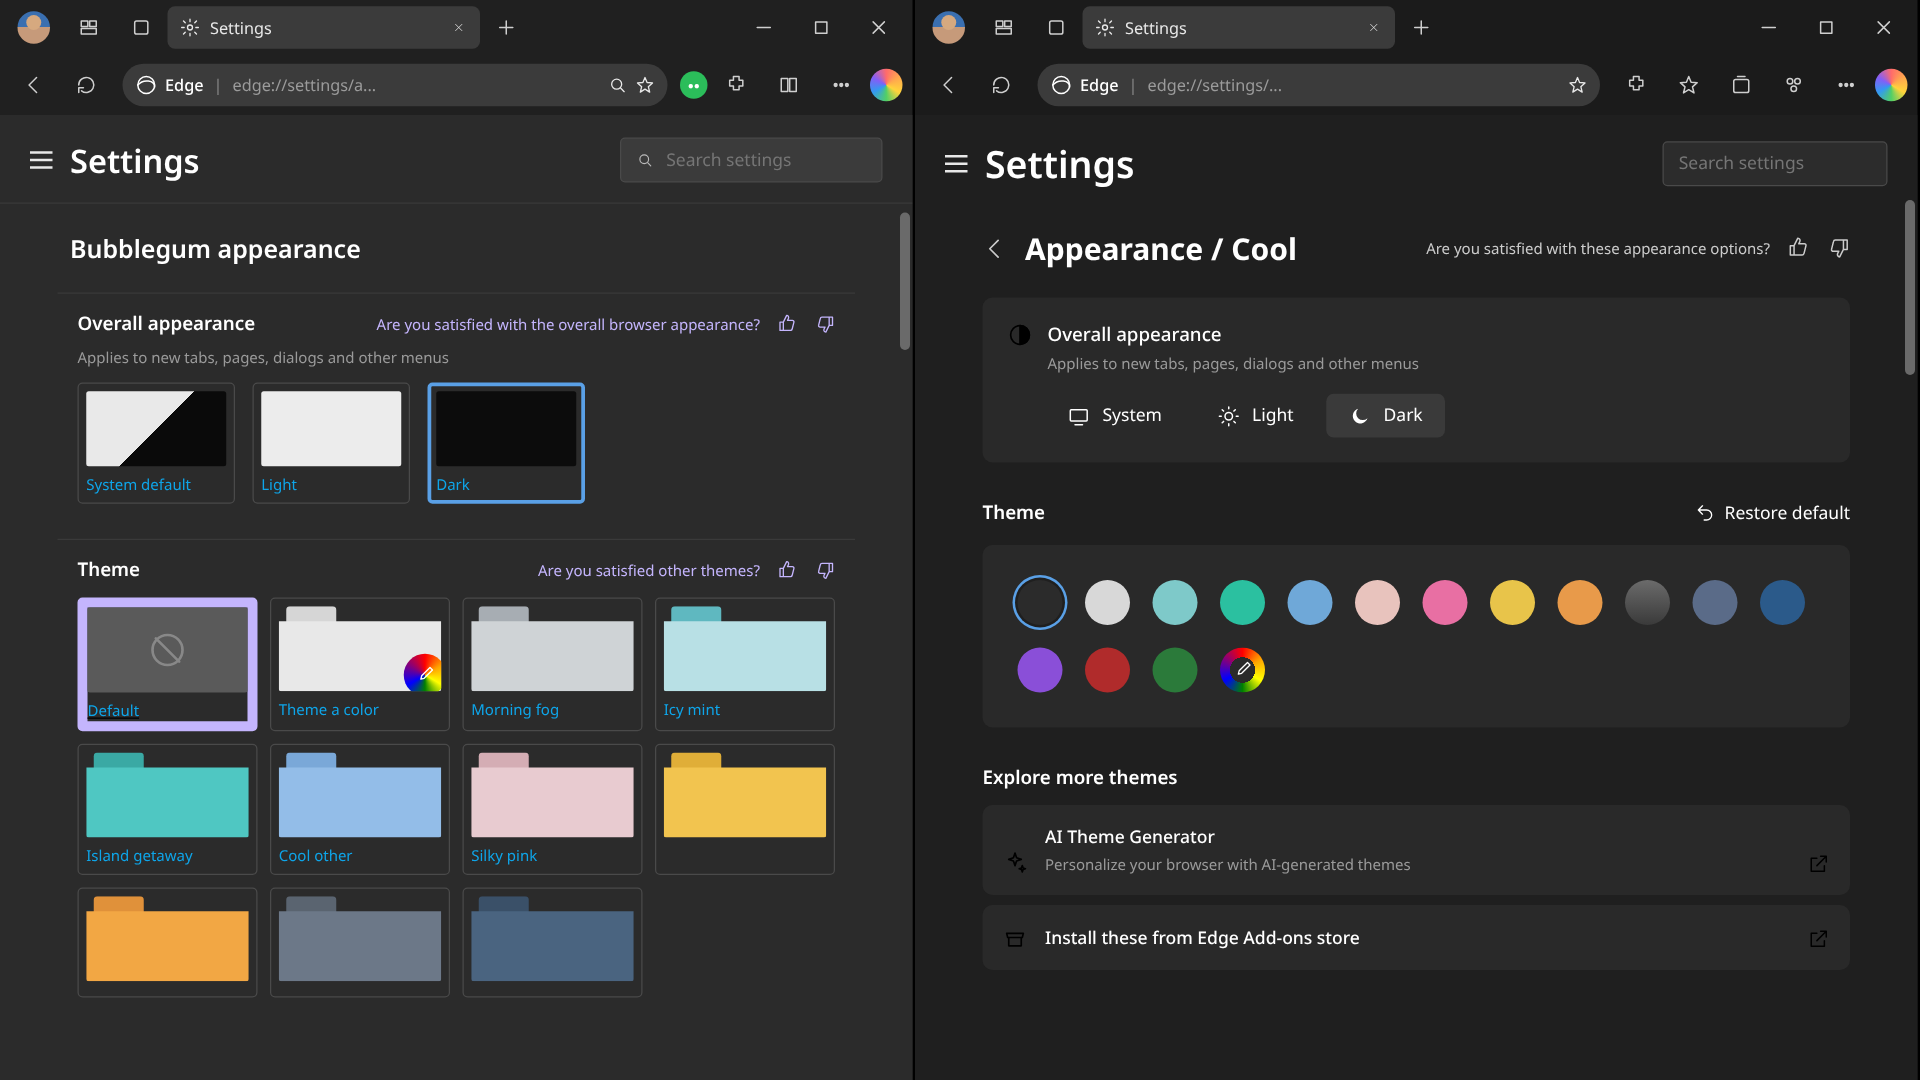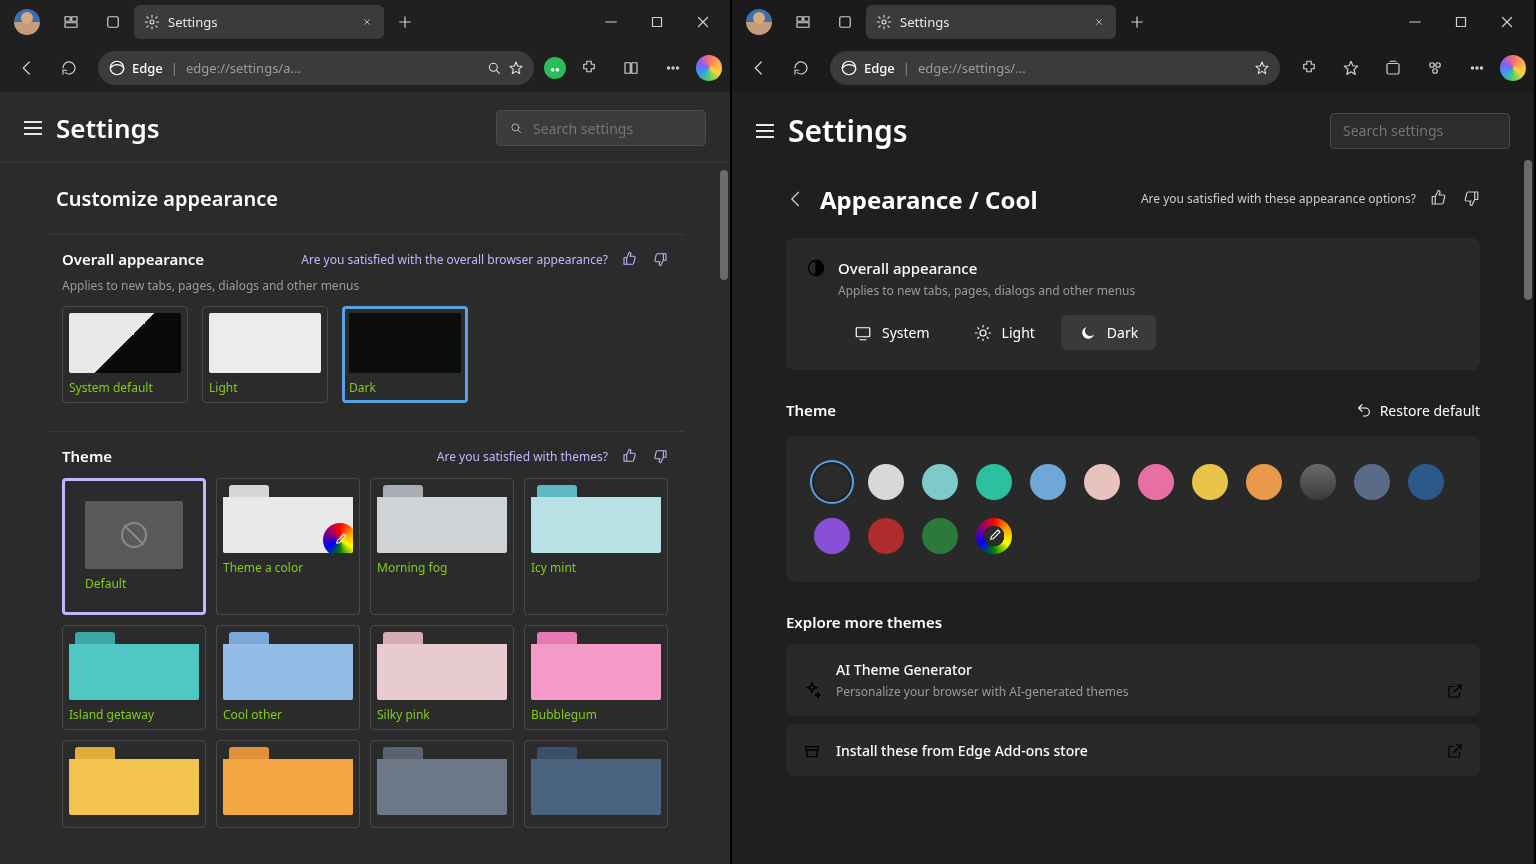--- a/index.html
+++ b/index.html
@@ -45,24 +45,24 @@
 .subhead-title { font-size: 15px; font-weight:600; color:#fff; }
 .feedback { margin-left:auto; display:flex; align-items:center; gap:14px; color:#c4b5fd; font-size:12px;}
 .subdesc { color:#9a9a9a; font-size:12px; margin-top:8px;}
 .appearance-row { display:flex; gap:14px; margin-top:12px;}
 .app-card { border:1px solid #4a4a4a; border-radius:4px; padding:6px; width: 126px; cursor:pointer;}
 .app-card.selected { border:3px solid #5aa0e6; padding:4px;}
 .app-swatch { height:60px; border-radius:2px; margin-bottom:6px;}
 .sw-system{background:linear-gradient(135deg,#e9e9e9 50%,#0a0a0a 50%);}
 .sw-light{background:#ececec;}
 .sw-dark{background:#0c0c0c;}
-.app-label{font-size:12px;color:#84cc16;}
+.app-label{font-size:12px;color:#0ea5e9;}
 .theme-grid{display:grid;grid-template-columns:repeat(4,1fr);gap:10px;margin-top:12px;}
 .theme-card{border:1px solid #4a4a4a;border-radius:4px;padding:6px;cursor:pointer;}
-.theme-card.selected{border:3px solid #c4b5fd;padding:20px;}
+.theme-card.selected{border:8px solid #c4b5fd;padding:0;text-decoration:underline;}
 .folder{height:68px;border-radius:2px;margin-bottom:6px;position:relative;overflow:hidden;}
 .folder::before{content:"";position:absolute;top:0;left:6px;width:40px;height:14px;border-radius:3px 3px 0 0;}
 .folder-body{position:absolute;top:12px;left:0;right:0;bottom:0;}
 .t-default .folder{background:#5a5a5a;display:flex;align-items:center;justify-content:center;}
 .t-default .folder::before{display:none;}
 .t-default svg{width:32px;height:32px;color:#888;}
 .t-pick .folder-body{background:#e8e8e8;} .t-pick .folder::before{background:#d6d6d6;}
 .picker-icon{position:absolute;bottom:-4px;right:-4px;width:34px;height:34px;border-radius:50%;background:conic-gradient(red,orange,yellow,green,blue,purple,red);display:flex;align-items:center;justify-content:center;color:#fff;}
 .t-fog .folder-body{background:#cfd3d6;} .t-fog .folder::before{background:#a7adb3;}
 .t-mint .folder-body{background:#b8e0e5;} .t-mint .folder::before{background:#5fb8c0;}
@@ -217,21 +217,21 @@
         <svg viewBox="0 0 24 24" width="16" height="16">
             <circle cx="11" cy="11" r="6"></circle>
             <path d="M20 20l-4-4"></path>
           </svg>
         <input class="search-input" placeholder="Search settings" style="">
       </div>
     </div>
     <div class="divider"></div>
 
     <div class="section-pad">
-      <div class="section-title">Customize appearance</div>
+      <div class="section-title">Bubblegum appearance</div>
     </div>
 
     <div class="subsection">
       <div class="subhead">
         <div class="subhead-title">Overall appearance</div>
         <div class="feedback">
           <span>Are you satisfied with the overall browser appearance?</span>
           <svg viewBox="0 0 24 24" width="16" height="16">
               <path d="M7 10v10H3V10zM7 10l4-8c2 0 3 2 2 4l-1 2h6c1 0 2 1 1.7 2l-2 8c-.2 1-1 2-2 2H7"></path>
             </svg>
@@ -254,21 +254,21 @@
             <div class="app-swatch sw-dark"></div>
             <div class="app-label">Dark</div>
           </div>
       </div>
     </div>
 
     <div class="subsection">
       <div class="subhead">
         <div class="subhead-title">Theme</div>
         <div class="feedback">
-          <span>Are you satisfied with themes?</span>
+          <span>Are you satisfied other themes?</span>
           <svg viewBox="0 0 24 24" width="16" height="16">
               <path d="M7 10v10H3V10zM7 10l4-8c2 0 3 2 2 4l-1 2h6c1 0 2 1 1.7 2l-2 8c-.2 1-1 2-2 2H7"></path>
             </svg>
           <svg viewBox="0 0 24 24" width="16" height="16">
               <path d="M17 14V4h4v10zM17 14l-4 8c-2 0-3-2-2-4l1-2H6c-1 0-2-1-1.7-2l2-8c.2-1 1-2 2-2H17"></path>
             </svg>
         </div>
       </div>
       <div class="theme-grid">
         <div class="theme-card selected t-default">
@@ -313,26 +313,20 @@
             <div class="folder">
               <div class="folder-body"></div>
             </div>
             <div class="app-label">Cool other</div>
           </div>
         <div class="theme-card t-silky">
             <div class="folder">
               <div class="folder-body"></div>
             </div>
             <div class="app-label">Silky pink</div>
-          </div>
-        <div class="theme-card t-bubble">
-            <div class="folder">
-              <div class="folder-body"></div>
-            </div>
-            <div class="app-label">Bubblegum</div>
           </div>
         <div class="theme-card t-or1">
             <div class="folder">
               <div class="folder-body"></div>
             </div>
             <div class="app-label"></div>
           </div>
         <div class="theme-card t-or2">
             <div class="folder">
               <div class="folder-body"></div>

